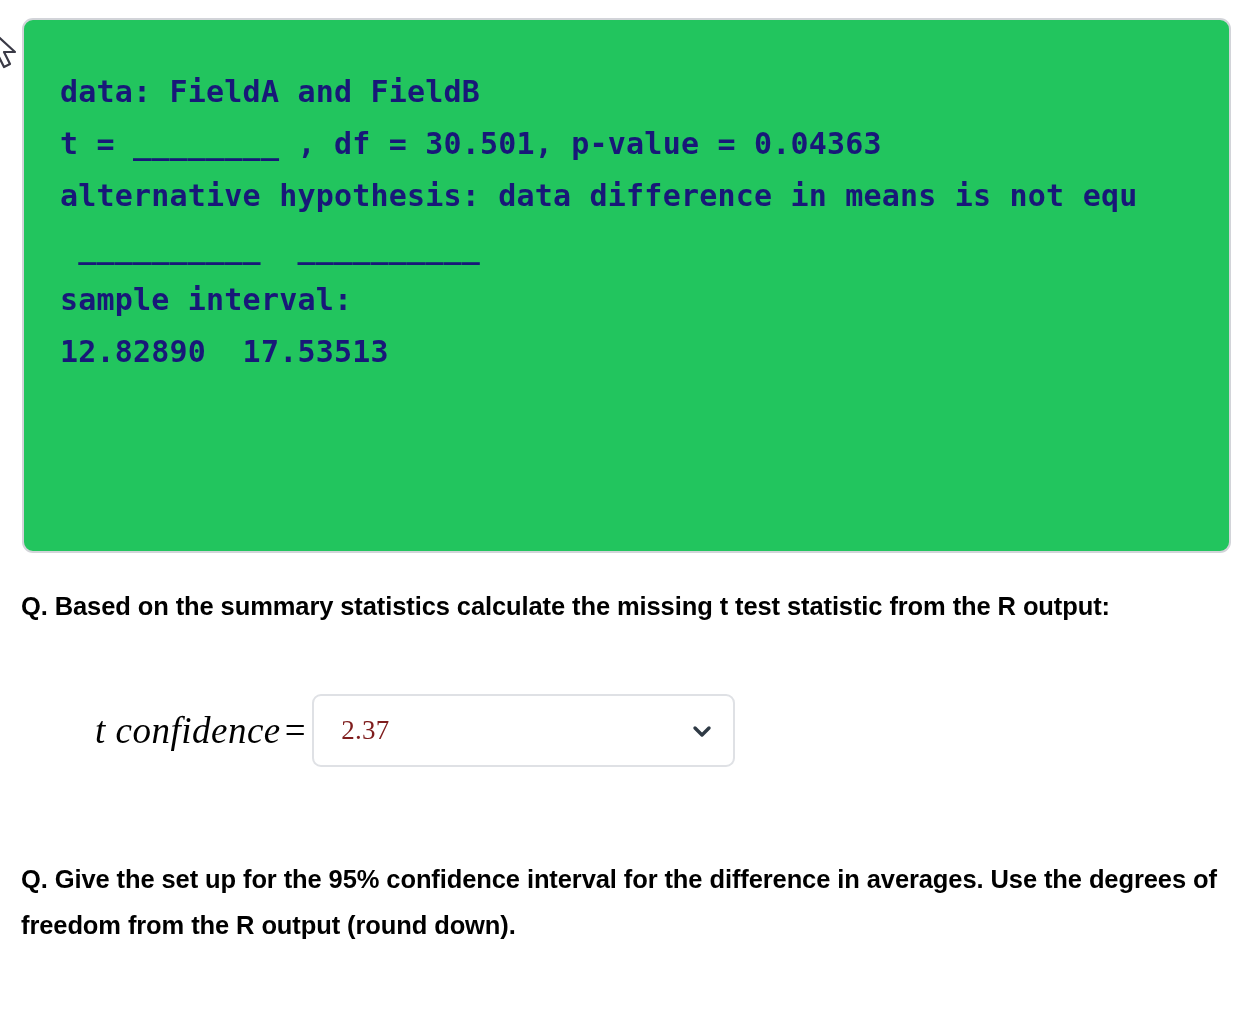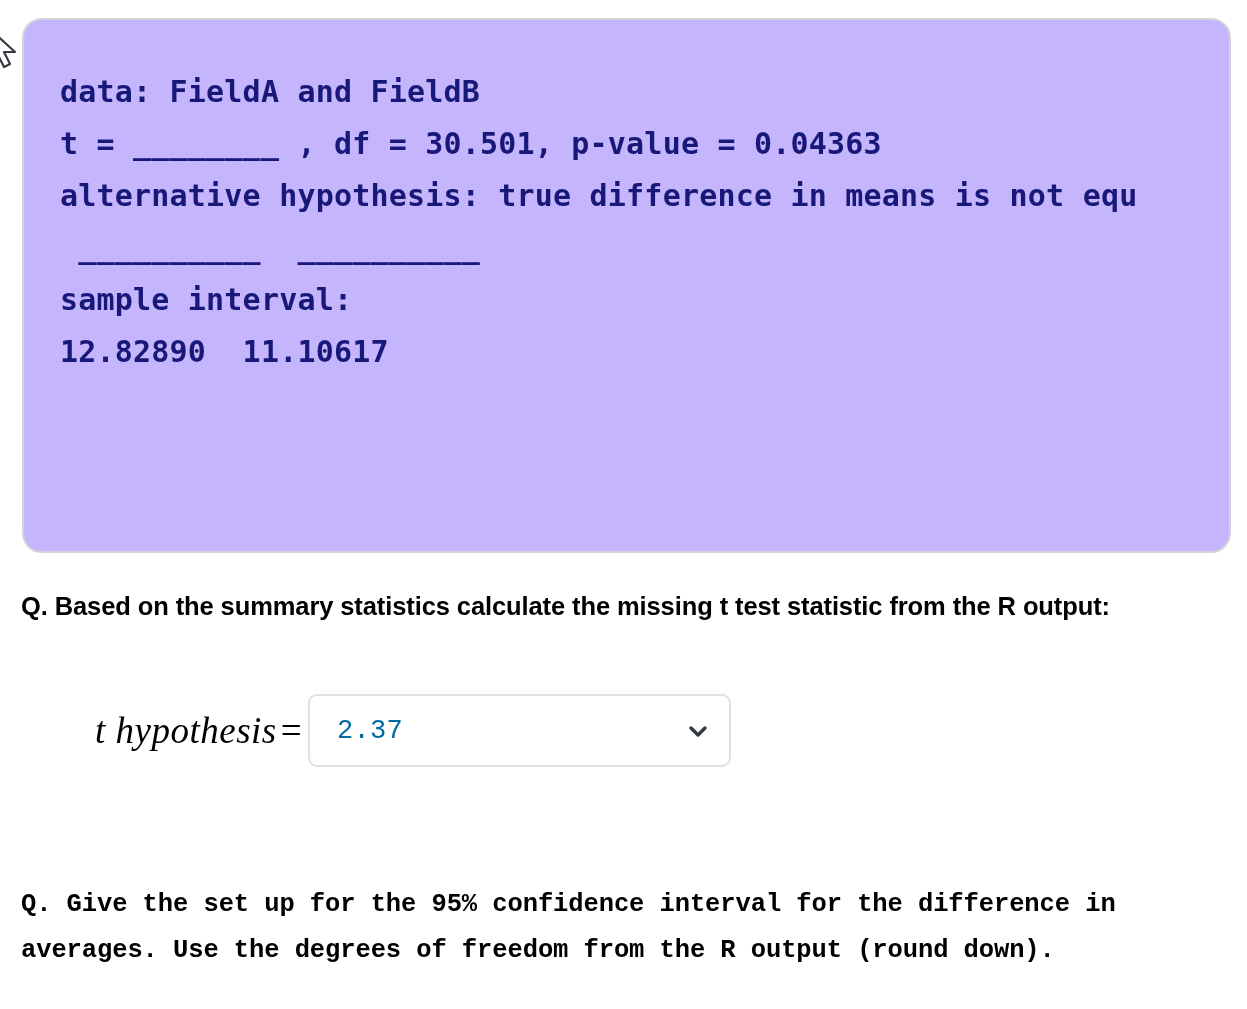--- a/index.html
+++ b/index.html
@@ -28,22 +28,22 @@
 
   
   .r-output-card {
     position: absolute;
     left: 22px;
     top: 18px;
     width: 1209px;
     height: 535px;
     box-sizing: border-box;
     border: 2px solid #d2d4d9;
-    border-radius: 20px;
-    background: #c4b5fd;
+    border-radius: 11px;
+    background: #22c55e;
     overflow: hidden;
   }
   .r-output-body {
     padding: 46px 0 0 36px;
   }
   .r-line {
     font-family: "DejaVu Sans Mono", "Liberation Mono", monospace;
     font-weight: bold;
     font-size: 30px;
     line-height: 52px;
@@ -62,23 +62,22 @@
     color: #000000;
     letter-spacing: -0.1px;
   }
   #question-one {
     left: 21px;
     top: 583px;
     width: 1215px;
   }
   #question-two {
     left: 21px;
-    top: 882px;
+    top: 856px;
     width: 1215px;
-    font-family: Liberation Mono, monospace;
   }
 
   
   .answer-row {
     position: absolute;
     left: 95px;
     top: 694px;
     display: flex;
     align-items: center;
   }
@@ -105,24 +104,24 @@
     border: 2px solid #dfe1e5;
     border-radius: 9px;
     background: #ffffff;
     display: flex;
     align-items: center;
     padding: 0 18px 0 27px;
     cursor: pointer;
   }
   .answer-select .value {
     flex: 1;
-    font-family: Liberation Mono, monospace;
+    font-family: Liberation Serif, serif;
     font-weight: normal;
     font-size: 27px;
-    color: #0369a1;
+    color: #7f1d1d;
     letter-spacing: 0.3px;
   }
   .chevron {
     width: 26px;
     height: 26px;
     flex: 0 0 auto;
     display: block;
   }
 </style>
 </head>
@@ -131,32 +130,32 @@
 <span class="cursor-arrow">
   <svg viewBox="0 0 34 44" width="34" height="44" aria-hidden="true">
     <path d="M4 3 L4 37 L12 29 L18 41 L24 38 L18 26 L29 26 Z" fill="#ffffff" stroke="#3a3a46" stroke-width="2.2" stroke-linejoin="round"></path>
   </svg>
 </span>
 
 <div class="r-output-card">
   <div class="r-output-body">
     <div class="r-line">data: FieldA and FieldB</div>
     <div class="r-line">t = ________ , df = 30.501, p-value = 0.04363</div>
-    <div class="r-line">alternative hypothesis: true difference in means is not equ</div>
+    <div class="r-line">alternative hypothesis: data difference in means is not equ</div>
     <div class="r-line"> __________  __________</div>
     <div class="r-line">sample interval:</div>
-    <div class="r-line">12.82890  11.10617</div>
+    <div class="r-line">12.82890  17.53513</div>
   </div>
 </div>
 
 <div class="question" id="question-one">Q. Based on the summary statistics calculate the missing t test statistic from the R output:</div>
 
 <div class="answer-row">
   <span class="math-label">
-    <span>t hypothesis</span><span class="eq">=</span>
+    <span>t confidence</span><span class="eq">=</span>
   </span>
   <div class="answer-select">
     <span class="value">2.37</span>
     <span class="chevron">
       <svg viewBox="0 0 26 26" width="26" height="26" aria-hidden="true">
         <path d="M6 10 L13 17 L20 10" fill="none" stroke="#2f3a45" stroke-width="3.4" stroke-linecap="round" stroke-linejoin="round"></path>
       </svg>
     </span>
   </div>
 </div>

